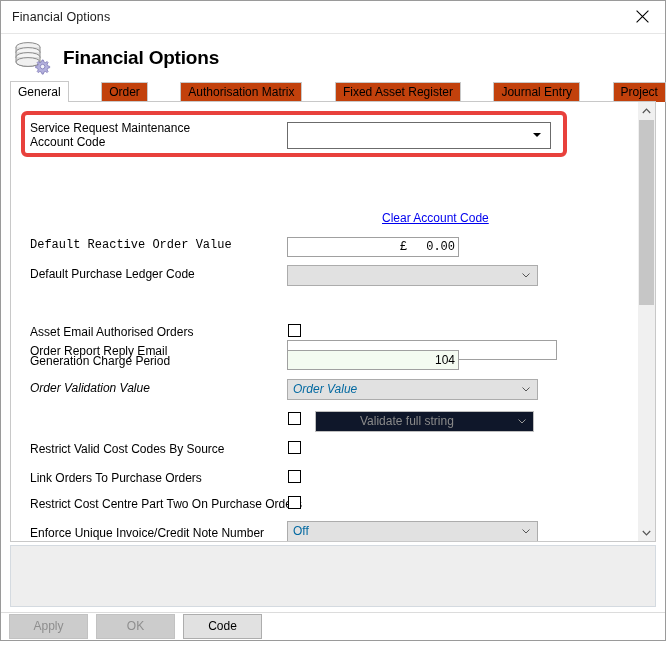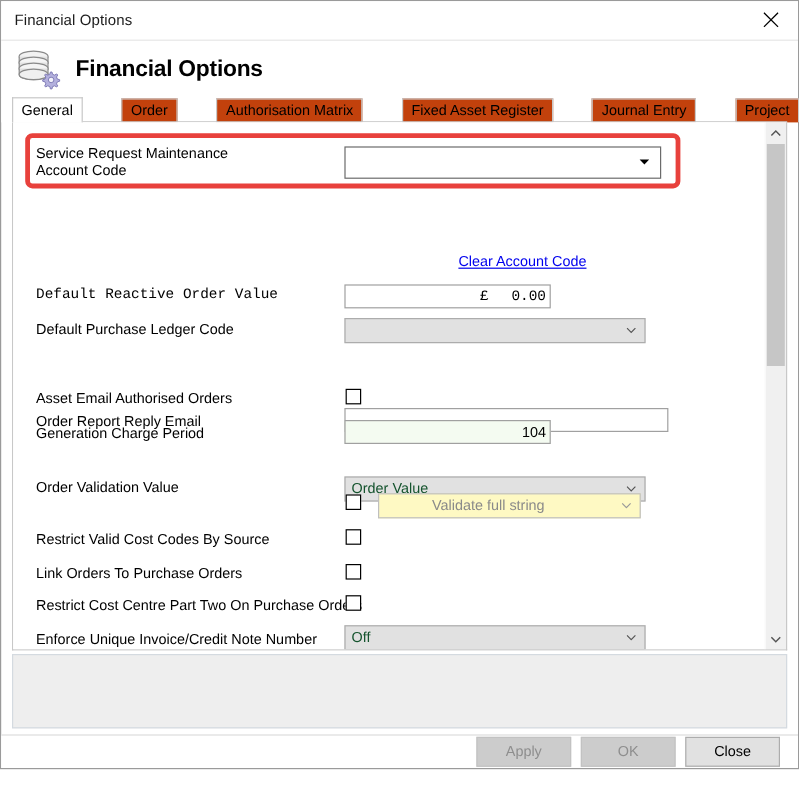--- a/index.html
+++ b/index.html
@@ -231,32 +231,32 @@
   
   .dd {
     height: 21px;
     border: 1px solid #acacac;
     background: #e1e1e1;
     font-size: 12px;
     line-height: 19px;
     box-sizing: border-box;
     padding: 0 20px 0 5px;
     position: relative;
-    color: #14532d;
+    color: #0369a1;
     cursor: default;
   }
   .dd.w251 { width: 251px; }
   .dd .chev {
     position: absolute;
     right: 7px; top: 50%;
     margin-top: -3px;
     width: 8px; height: 5px;
   }
   .dd.disabled {
-    background: #fef9c3;
+    background: #0f172a;
     border-color: #bfbfbf;
     color: #8a8a8a;
     padding-left: 44px;
   }
 
   
   .cb {
     width: 13px; height: 13px;
     border: 1px solid #000000;
     background: #ffffff;
@@ -296,21 +296,20 @@
     box-sizing: border-box;
   }
 
   
   #buttonbar {
     flex: 1 1 auto;
     border-top: 1px solid #dcdcdc;
     margin-top: 5px;
     display: flex;
     align-items: center;
-    justify-content: flex-end;
     padding-right: 15px;
     background: #ffffff;
   }
   .btn {
     width: 79px; height: 25px;
     margin-left: 8px;
     font-size: 12px;
     font-family: "Liberation Sans", sans-serif;
     box-sizing: border-box;
     border: 1px solid #c2c2c2;
@@ -416,21 +415,21 @@
         <div class="ctrl cb" style="top:5px; left:277px;"></div>
       </div>
 
       <div class="row" style="top:246px;">
         <div class="lbl">Generation Charge Period</div>
         <div class="ctrl txt green" style="top:2px;">
           <span>104</span>
         </div>
       </div>
 
-      <div class="row" style="top:291px;">
+      <div class="row" style="top:273px;font-style:italic;">
         <div class="lbl">Order Validation Value</div>
         <div class="ctrl dd w251" style="top:2px;">
           <span>Order Value</span>
           <svg class="chev" viewBox="0 0 8 5">
               <path d="M0.5 0.5 L4 4 L7.5 0.5" fill="none" stroke="#555" stroke-width="1"></path>
             </svg>
         </div>
       </div>
 
       <div class="row" style="top:305px;">
@@ -483,16 +482,16 @@
           </svg>
       </div>
     </div>
   </div>
 
   <div id="lower-panel"></div>
 
   <div id="buttonbar">
     <div class="btn">Apply</div>
     <div class="btn">OK</div>
-    <div class="btn enabled">Close</div>
+    <div class="btn enabled">Code</div>
   </div>
 
 </div>
 
 </body></html>

